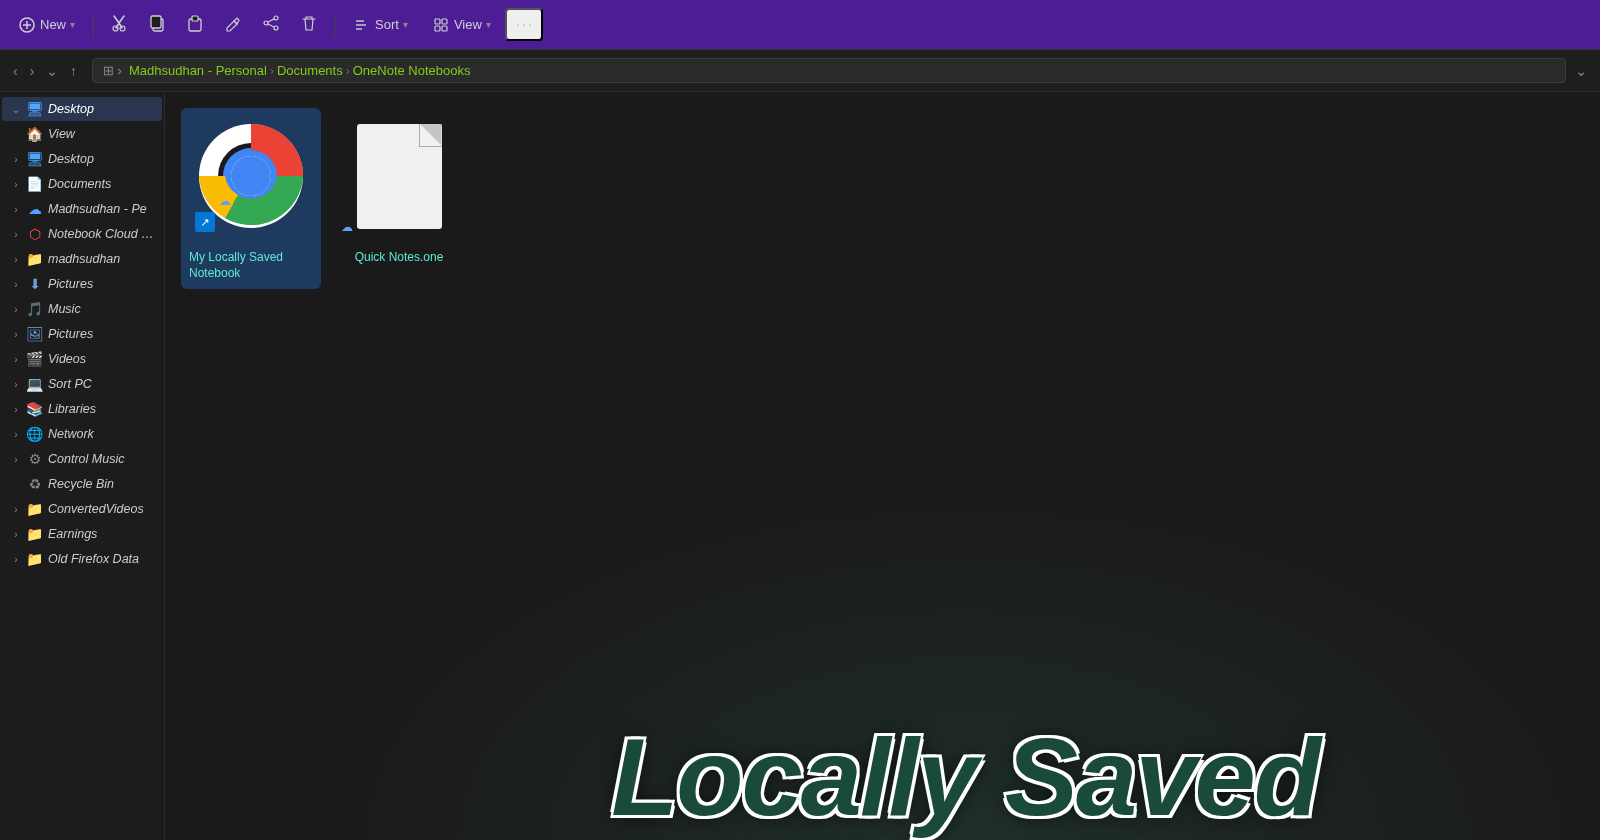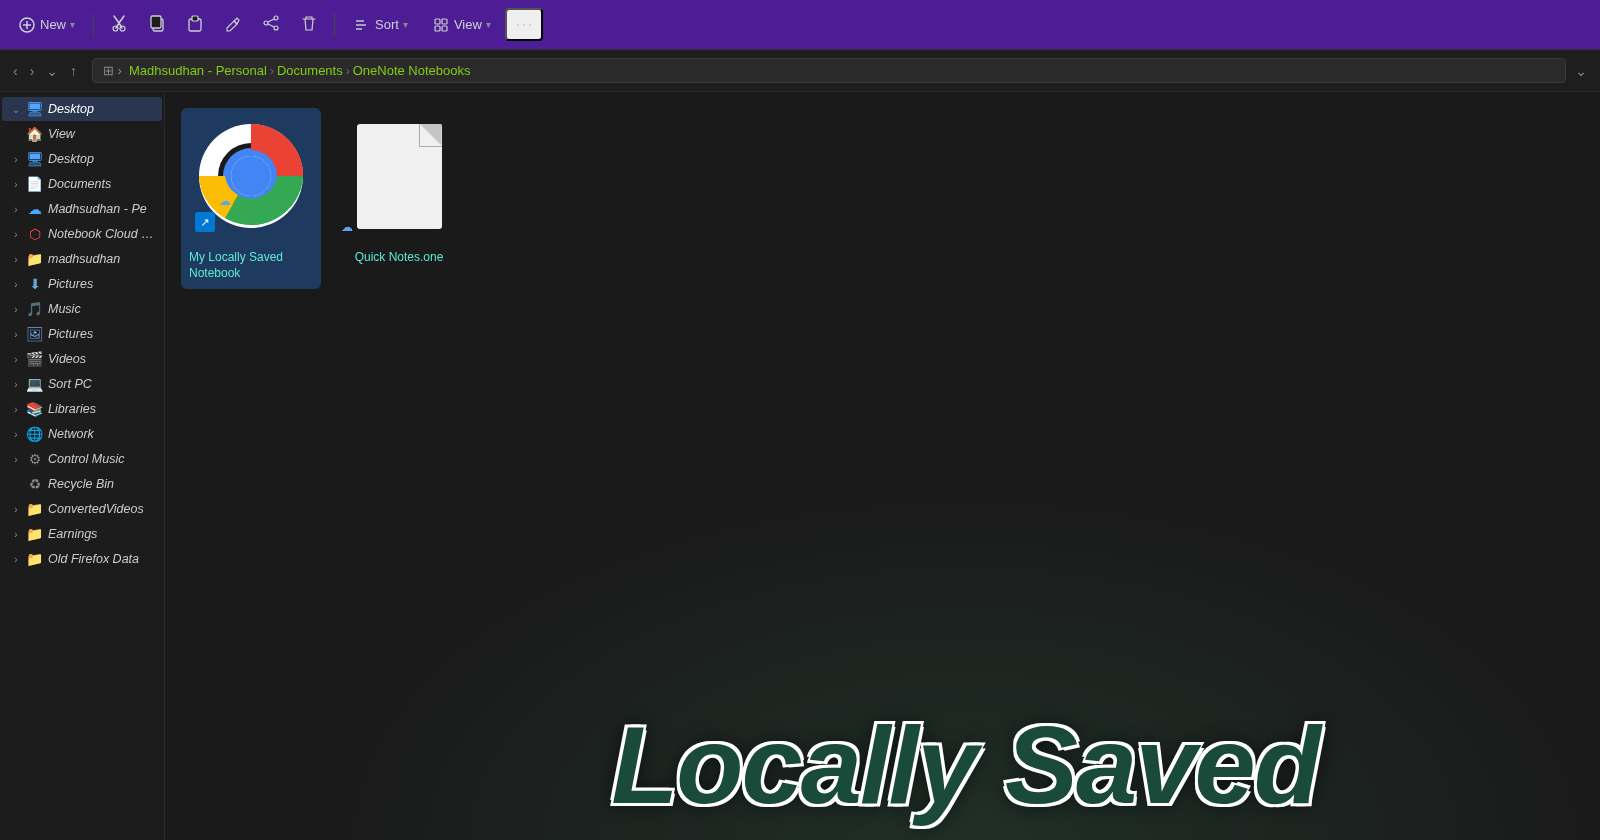--- a/index.html
+++ b/index.html
@@ -266,21 +266,21 @@
       font-size: 12px;
       color: #5eead4;
       text-align: left;
       word-break: break-word;
       line-height: 1.3;
     }
 
     
     .watermark-overlay {
       position: absolute;
-      bottom: 20px;
+      bottom: 8px;
       left: 165px;
       right: 0;
       display: flex;
       flex-direction: column;
       align-items: center;
       justify-content: center;
       pointer-events: none;
       z-index: 1;
     }
 

